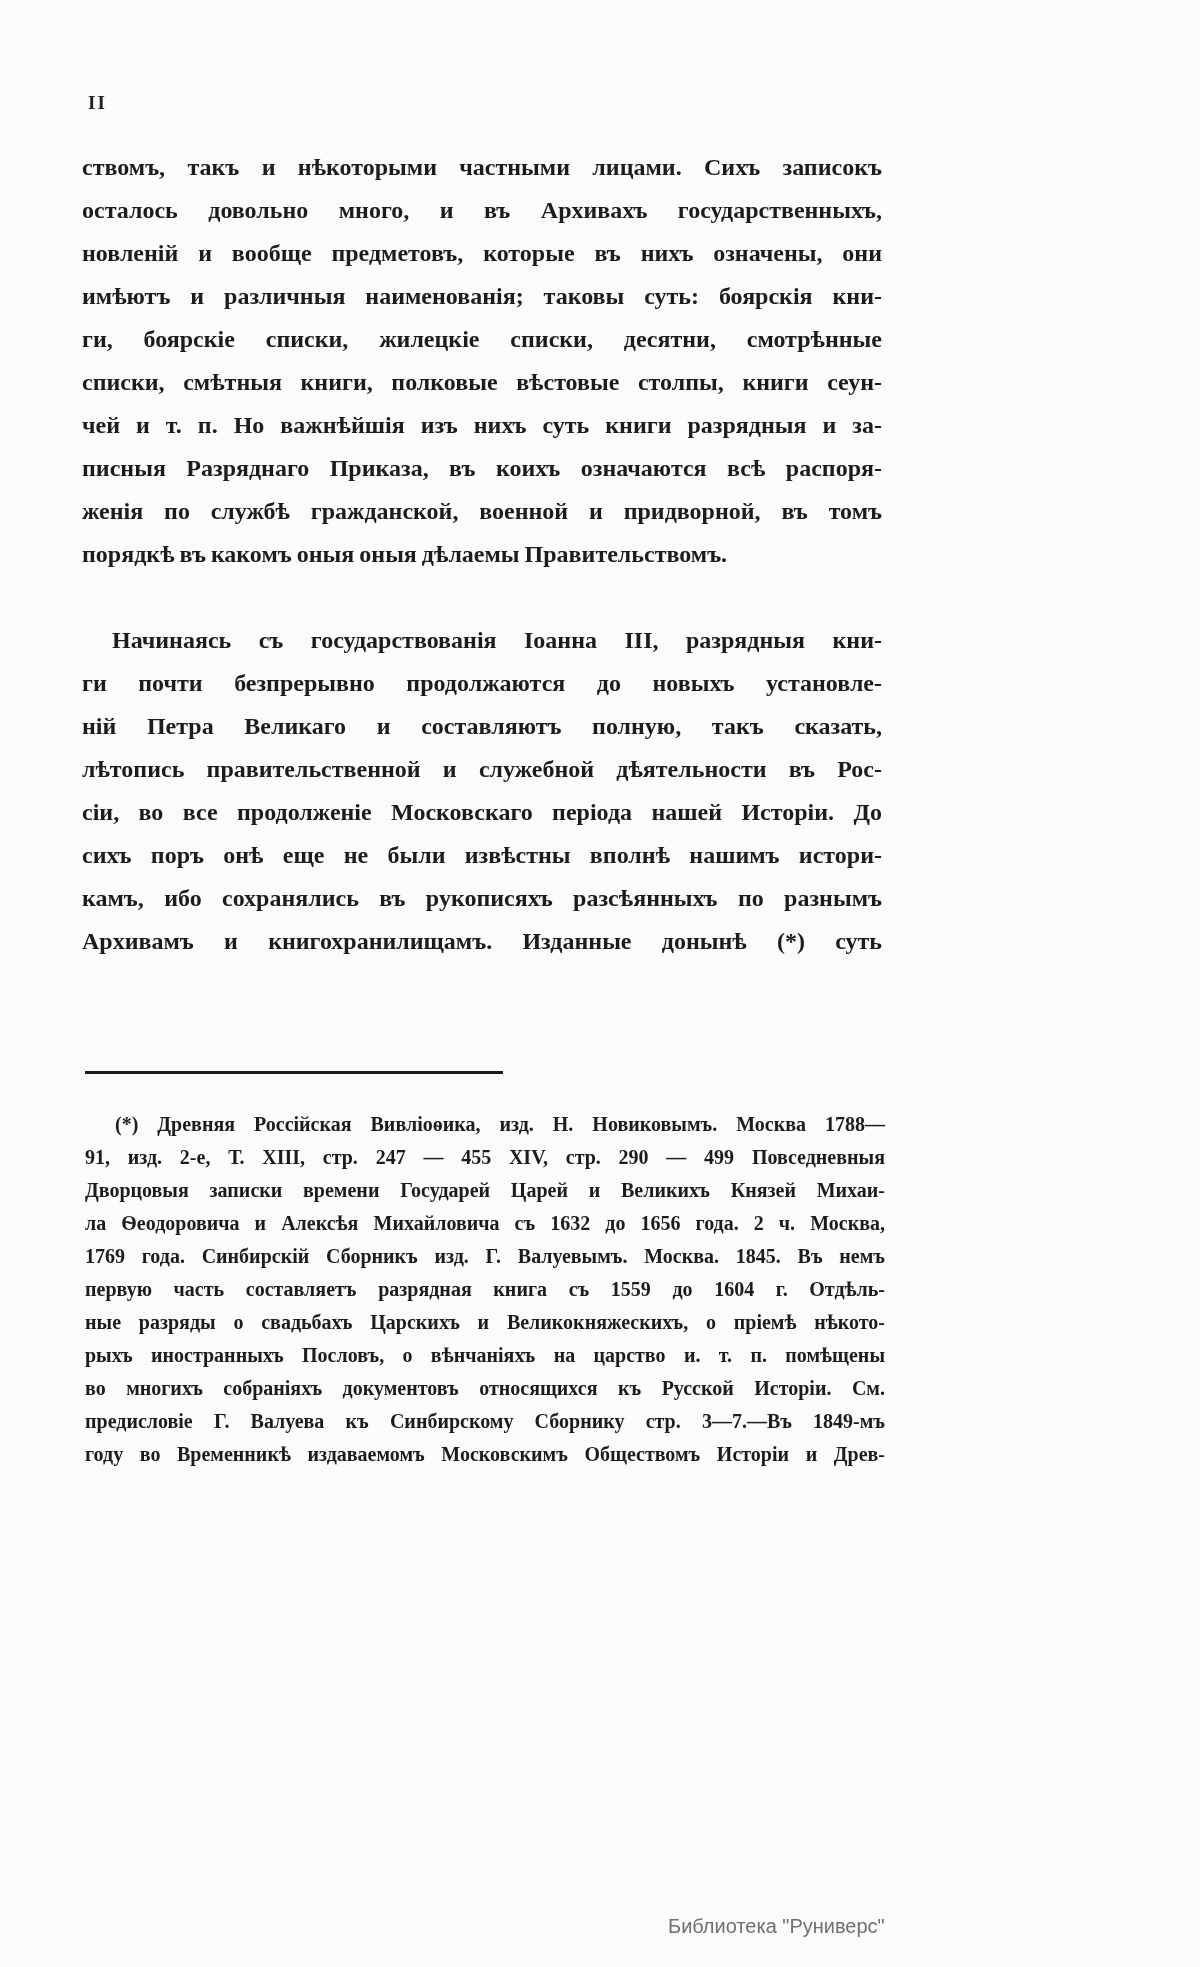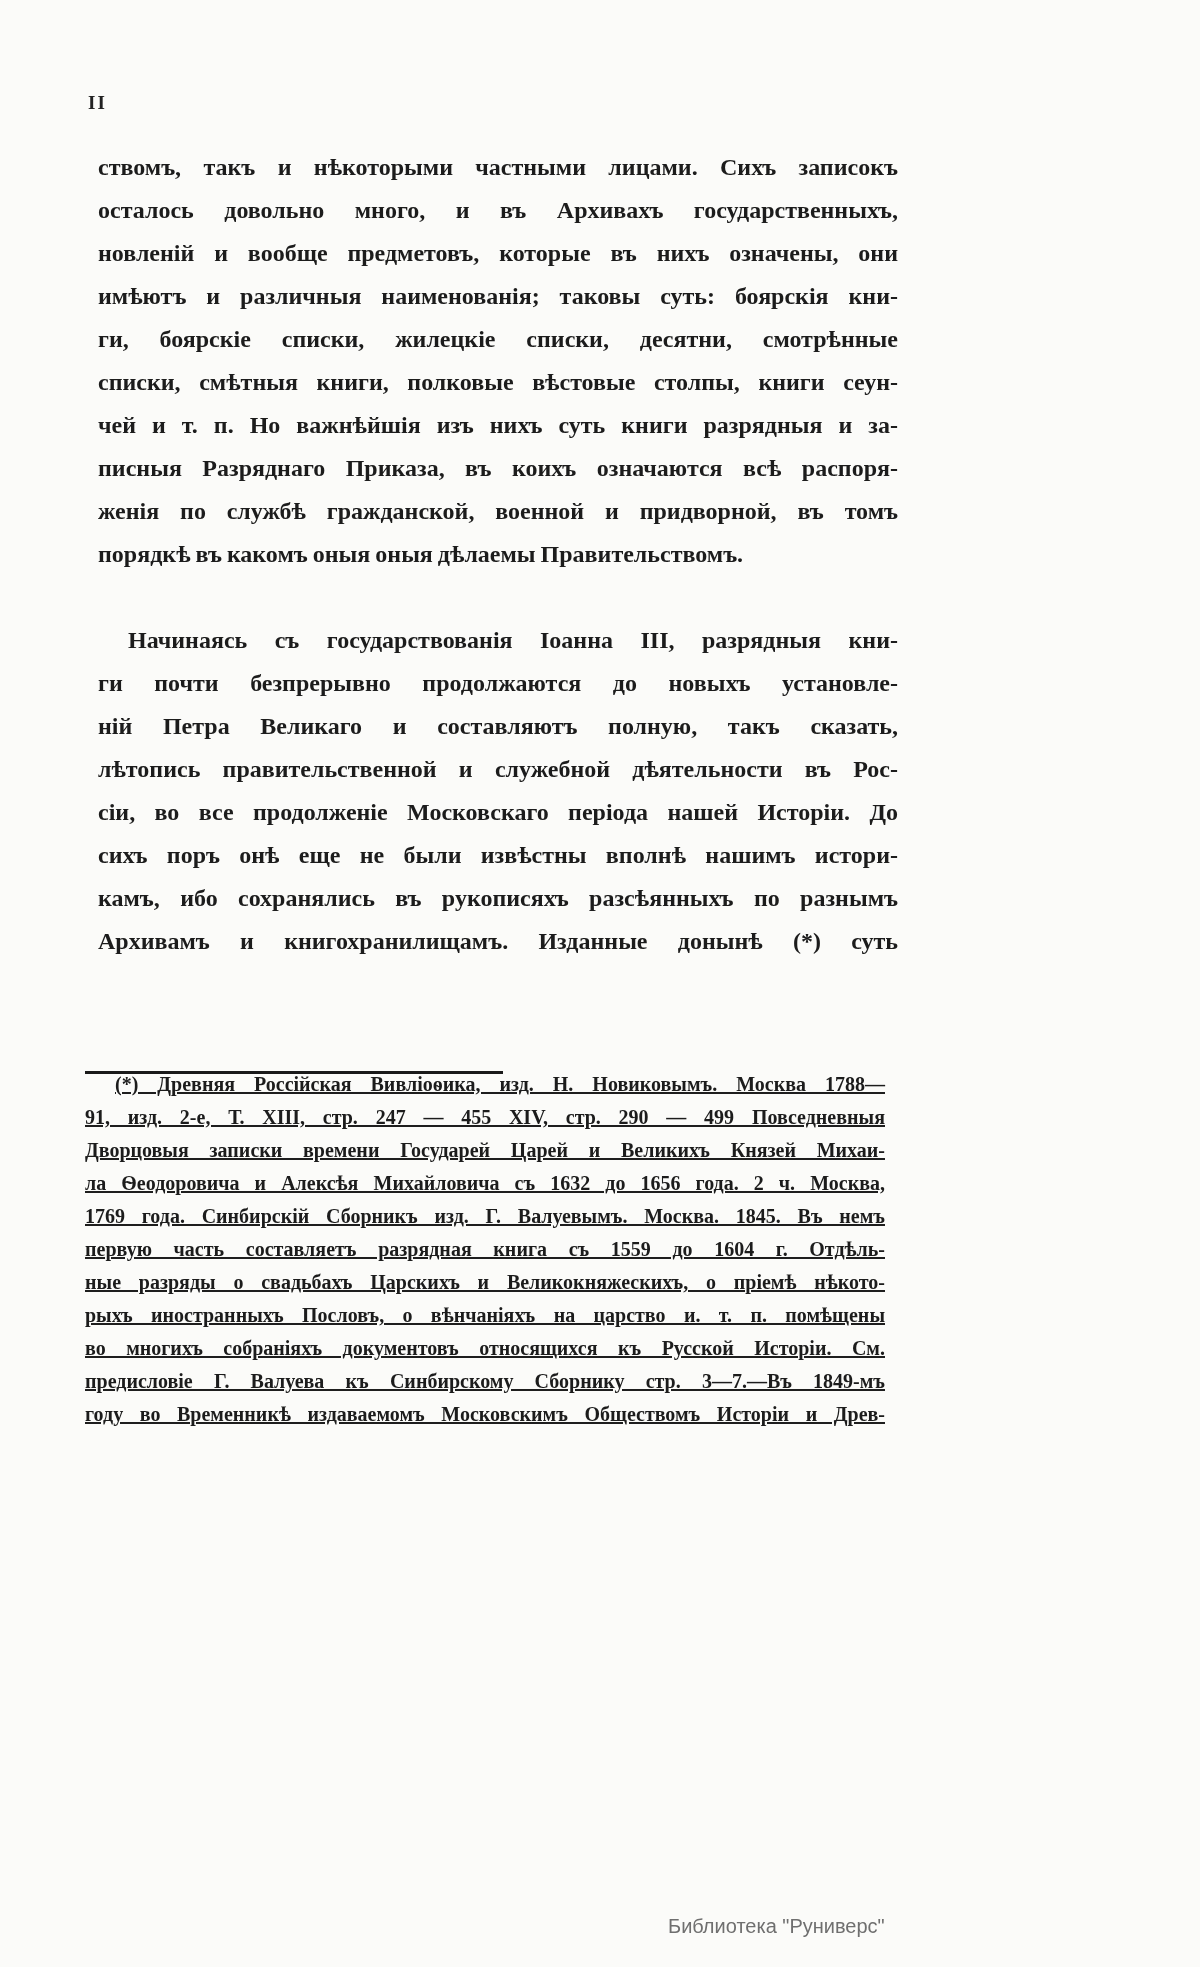--- a/index.html
+++ b/index.html
@@ -23,21 +23,21 @@
     position: absolute;
     left: 88px;
     top: 92px;
     font-size: 19px;
     font-weight: bold;
     letter-spacing: 2px;
     color: #222;
   }
   .text-block {
     position: absolute;
-    left: 98px;
+    left: 82px;
     top: 146px;
     width: 800px;
   }
   .line {
     font-size: 24px;
     line-height: 43px;
     font-weight: bold;
     word-spacing: -1px;
     text-align: justify;
     text-align-last: justify;
@@ -56,23 +56,22 @@
     position: absolute;
     left: 85px;
     top: 1071px;
     width: 418px;
     height: 3px;
     background: #1a1a1a;
   }
   .footnote {
     position: absolute;
     left: 85px;
-    top: 1068px;
+    top: 1108px;
     width: 800px;
-    text-decoration: underline;
   }
   .fline {
     font-size: 20px;
     line-height: 33px;
     font-weight: bold;
     word-spacing: -1px;
     text-align: justify;
     text-align-last: justify;
     color: #1c1c1c;
   }

